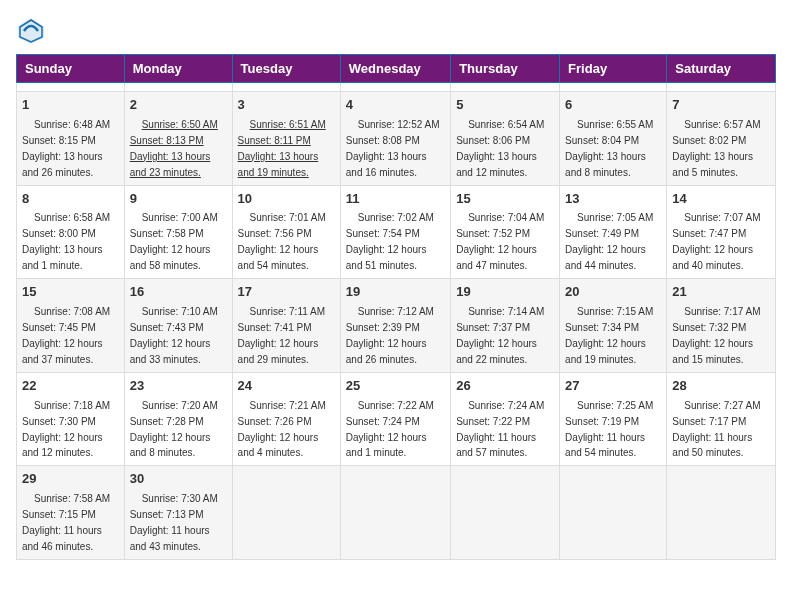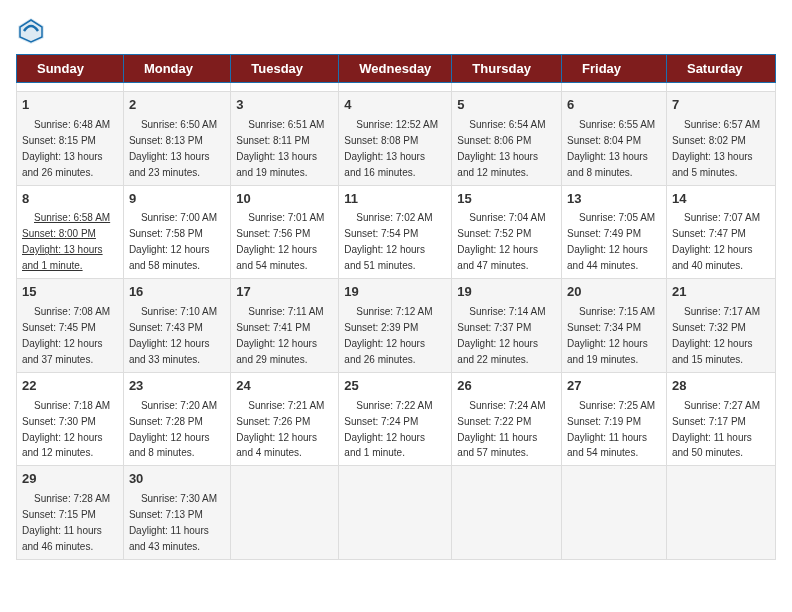--- a/index.html
+++ b/index.html
@@ -42,23 +42,23 @@
       font-size: 16px;
       font-weight: normal;
       color: #555;
     }
     table {
       width: 100%;
       border-collapse: collapse;
       font-size: 11px;
     }
     thead tr th {
-      background: #7f1d1d;
+      background: #701a75;
       color: #fff;
-      padding: 6px 20px;
+      padding: 6px 8px;
       text-align: left;
       font-size: 13px;
       font-weight: bold;
       border: 1px solid #1a6faf;
     }
     tbody tr td {
       vertical-align: top;
       padding: 4px 5px;
       border: 1px solid #ddd;
       color: #333;
@@ -127,25 +127,25 @@
         <td class="empty"></td>
         <td class="empty"></td>
         <td class="empty"></td>
         <td class="empty"></td>
       </tr>
       <tr>
         <td><span class="day-num">1</span><span class="day-info" style="white-space: pre-line;">Sunrise: 6:48 AM
 Sunset: 8:15 PM
 Daylight: 13 hours
 and 26 minutes.</span></td>
-        <td><span class="day-num">2</span><span class="day-info" style="white-space: pre-line;">Sunrise: 6:50 AM
+        <td><span class="day-num">2</span><span class="day-info" style="white-space: pre-line; text-decoration: underline;">Sunrise: 6:50 AM
 Sunset: 8:13 PM
 Daylight: 13 hours
 and 23 minutes.</span></td>
-        <td><span class="day-num">3</span><span class="day-info" style="white-space: pre-line;">Sunrise: 6:51 AM
+        <td><span class="day-num">3</span><span class="day-info" style="white-space: pre-line; text-decoration: underline;">Sunrise: 6:51 AM
 Sunset: 8:11 PM
 Daylight: 13 hours
 and 19 minutes.</span></td>
         <td><span class="day-num">4</span><span class="day-info" style="white-space: pre-line;">Sunrise: 12:52 AM
 Sunset: 8:08 PM
 Daylight: 13 hours
 and 16 minutes.</span></td>
         <td><span class="day-num">5</span><span class="day-info" style="white-space: pre-line;">Sunrise: 6:54 AM
 Sunset: 8:06 PM
 Daylight: 13 hours
@@ -153,21 +153,21 @@
         <td><span class="day-num">6</span><span class="day-info" style="white-space: pre-line;">Sunrise: 6:55 AM
 Sunset: 8:04 PM
 Daylight: 13 hours
 and 8 minutes.</span></td>
         <td><span class="day-num">7</span><span class="day-info" style="white-space: pre-line;">Sunrise: 6:57 AM
 Sunset: 8:02 PM
 Daylight: 13 hours
 and 5 minutes.</span></td>
       </tr>
       <tr>
-        <td><span class="day-num">8</span><span class="day-info" style="white-space: pre-line; text-decoration: underline;">Sunrise: 6:58 AM
+        <td><span class="day-num">8</span><span class="day-info" style="white-space: pre-line;">Sunrise: 6:58 AM
 Sunset: 8:00 PM
 Daylight: 13 hours
 and 1 minute.</span></td>
         <td><span class="day-num">9</span><span class="day-info" style="white-space: pre-line;">Sunrise: 7:00 AM
 Sunset: 7:58 PM
 Daylight: 12 hours
 and 58 minutes.</span></td>
         <td><span class="day-num">10</span><span class="day-info" style="white-space: pre-line;">Sunrise: 7:01 AM
 Sunset: 7:56 PM
 Daylight: 12 hours
@@ -243,21 +243,21 @@
         <td><span class="day-num">27</span><span class="day-info" style="white-space: pre-line;">Sunrise: 7:25 AM
 Sunset: 7:19 PM
 Daylight: 11 hours
 and 54 minutes.</span></td>
         <td><span class="day-num">28</span><span class="day-info" style="white-space: pre-line;">Sunrise: 7:27 AM
 Sunset: 7:17 PM
 Daylight: 11 hours
 and 50 minutes.</span></td>
       </tr>
       <tr>
-        <td><span class="day-num">29</span><span class="day-info" style="white-space: pre-line;">Sunrise: 7:28 AM
+        <td><span class="day-num">29</span><span class="day-info" style="white-space: pre-line;">Sunrise: 7:58 AM
 Sunset: 7:15 PM
 Daylight: 11 hours
 and 46 minutes.</span></td>
         <td><span class="day-num">30</span><span class="day-info" style="white-space: pre-line;">Sunrise: 7:30 AM
 Sunset: 7:13 PM
 Daylight: 11 hours
 and 43 minutes.</span></td>
         <td class="empty"></td>
         <td class="empty"></td>
         <td class="empty"></td>

